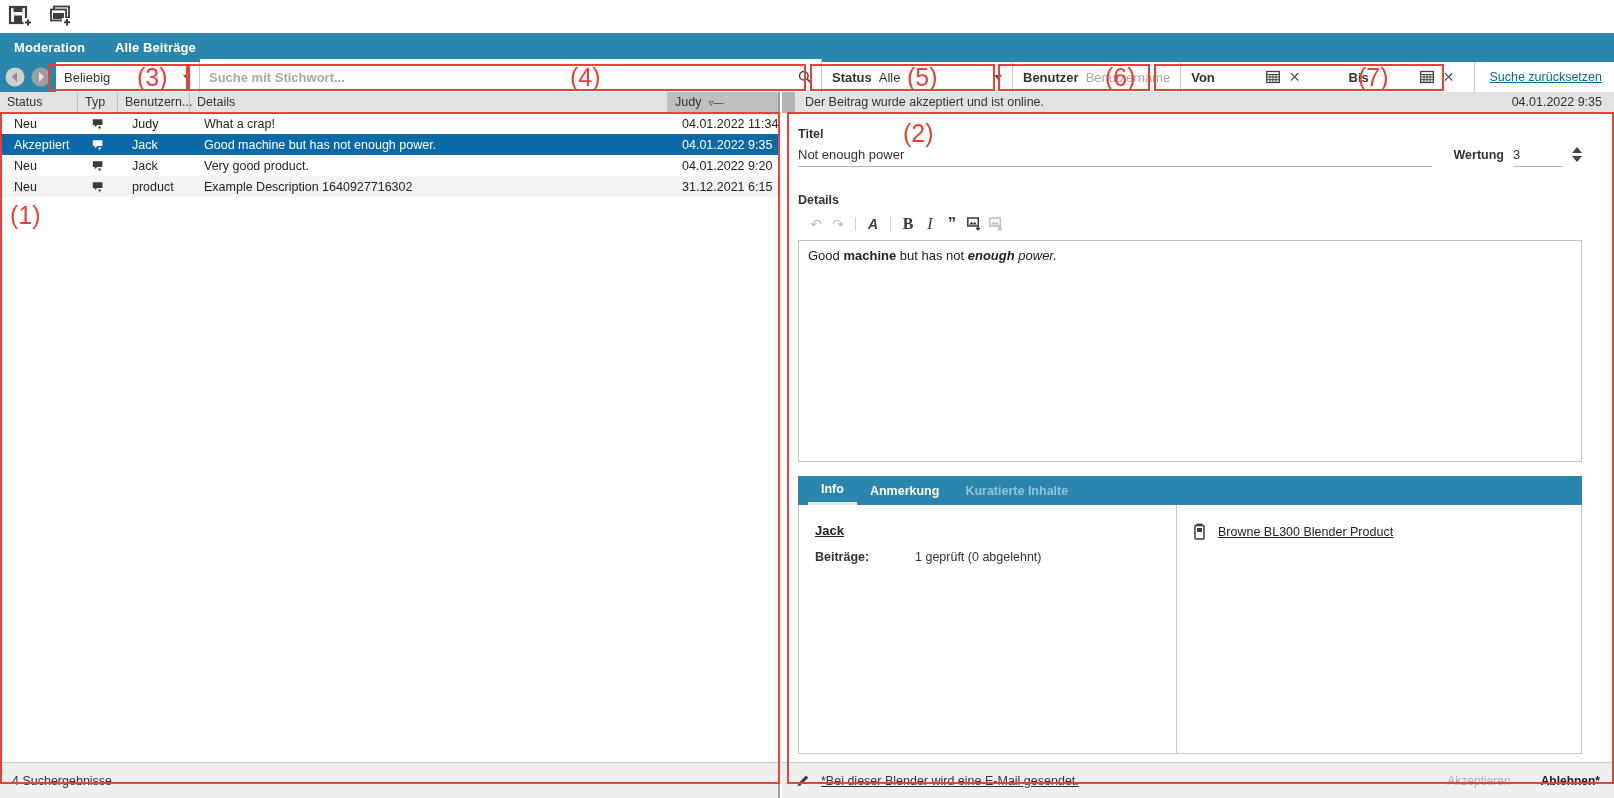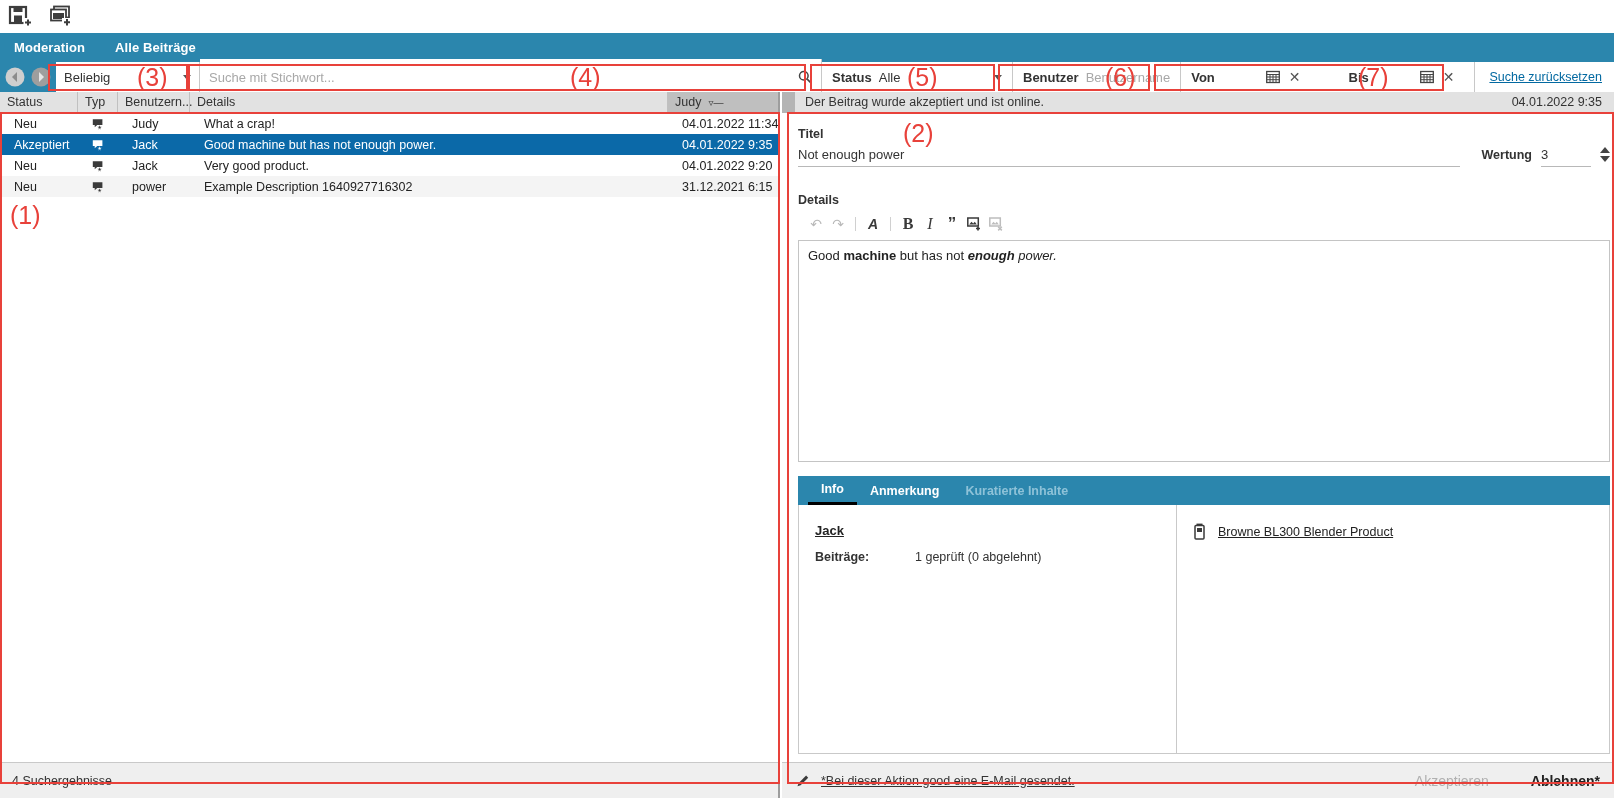--- a/index.html
+++ b/index.html
@@ -43,21 +43,21 @@
   }
   .fb-label { font-weight: bold; font-size: 13px; color: #333; margin-right: 7px; }
   .fb-value { font-size: 13px; color: #333; }
   .fb-placeholder { font-size: 13px; color: #a8a8a8; }
   .caret {
     width: 0; height: 0; border-left: 4px solid transparent; border-right: 4px solid transparent;
     border-top: 5px solid #555; margin-left: auto;
   }
 
   .sel-beliebig { width: 144px; padding: 0 8px; margin-left: 4px; }
-  .search-box   { flex: 0 0 622px; padding: 18px 9px; }
+  .search-box   { flex: 0 0 622px; padding: 18px 9px; font-weight: bold; }
   .search-box .mag { margin-left: auto; }
   .fl-status  { flex: 0 0 191px; padding: 0 10px; }
   .fl-benutzer{ flex: 0 0 158px; padding: 0 10px; }
   .fl-date    { flex: 0 0 294px; padding: 9px 10px; display: flex; align-items: center; }
   .fl-reset   { flex: 1 1 auto; padding: 0 12px; justify-content: flex-end; border-right: none; }
   .reset-link { font-size: 12.5px; color: #0369a1; text-decoration: underline; cursor: pointer; }
   .date-seg { display: flex; align-items: center; }
   .cal-ico { width: 14px; height: 14px; margin-left: 44px; cursor: pointer; }
   .x-ico { margin-left: 9px; font-size: 14px; color: #555; cursor: pointer; line-height: 1; }
   .spacer-1 { width: 48px; }
@@ -111,21 +111,21 @@
   }
   .status-bar {
     display: flex; align-items: center; height: 21px;
     background: #e2e2e2; border-bottom: 1px solid #c3c3c3;
     font-size: 12.5px; color: #333;
   }
   .status-grip { width: 13px; height: 21px; background: #b4b4b4; }
   .status-text { padding-left: 10px; }
   .status-date { margin-left: auto; padding-right: 12px; }
 
-  .detail-body { padding: 14px 4px 0 16px; }
+  .detail-body { padding: 14px 32px 0 16px; }
 
   .field-label { font-weight: bold; font-size: 12.5px; color: #333; margin-bottom: 6px; }
   .title-row { display: flex; align-items: flex-end; gap: 22px; }
   .title-field { flex: 1 1 auto; }
   .underline-input {
     border-bottom: 1px solid #b8b8b8; padding-bottom: 4px;
     font-size: 13px; color: #333; min-height: 18px;
   }
   .wertung-wrap { display: flex; align-items: flex-end; gap: 9px; padding-bottom: 0; }
   .wertung-lbl { font-weight: bold; font-size: 12.5px; color: #333; padding-bottom: 5px; }
@@ -153,21 +153,21 @@
 
   
   .tabs-bar {
     margin-top: 14px; height: 29px; background: #2b86ad;
     display: flex; align-items: flex-end; padding-left: 10px;
   }
   .tab {
     height: 29px; padding: 0 13px; display: flex; align-items: center;
     color: #ffffff; font-weight: bold; font-size: 12.5px; cursor: pointer;
   }
-  .tab.active { border-bottom: 3px solid #000000; margin-top: 37px; }
+  .tab.active { border-bottom: 3px solid #e5e5e5; margin-top: 37px; }
   .tab.disabled { color: #8ec2d8; cursor: default; font-weight: bold; }
 
   .tabs-content { display: flex; height: 249px; border: 1px solid #c9c9c9; border-top: none; }
   .tc-left { flex: 0 0 378px; border-right: 1px solid #c9c9c9; padding: 18px 16px; }
   .tc-right { flex: 1 1 auto; padding: 18px 16px; }
   .user-name {
     font-weight: bold; font-size: 13px; color: #222;
     text-decoration: underline; cursor: pointer; margin-bottom: 12px;
   }
   .kv-row { display: flex; font-size: 12.5px; }
@@ -176,21 +176,21 @@
   .prod-row { display: flex; align-items: center; gap: 12px; }
   .prod-link { font-size: 12.5px; color: #222; text-decoration: underline; cursor: pointer; }
 
   
   .detail-footer {
     position: absolute; left: 0; bottom: 0; width: 832px; height: 36px;
     background: #efefef; border-top: 1px solid #c9c9c9;
     display: flex; align-items: center; padding: 0 14px;
   }
   .df-note { font-size: 12.5px; color: #333; text-decoration: underline; cursor: pointer; margin-left: 10px; }
-  .df-btn { font-size: 14px; font-weight: bold; color: #222; cursor: pointer; margin-left: 42px; }
+  .df-btn { font-size: 12px; font-weight: bold; color: #222; cursor: pointer; margin-left: 30px; }
   .df-btn.disabled { color: #b0b0b0; font-weight: normal; cursor: default; }
   .df-spacer { margin-left: auto; }
 
   
   .anno {
     position: absolute; border: 2px solid #e8413a; pointer-events: none;
     box-sizing: border-box;
   }
   .anno-lbl {
     position: absolute; color: #e8413a; font-size: 25px;
@@ -344,21 +344,21 @@
       </div>
 
       <div class="row alt">
         <div class="cell c-status">Neu</div>
         <div class="cell c-typ">
           <svg width="15" height="14" viewBox="0 0 15 14">
             <path d="M1 1h12v7.2H6.5L3.4 11V8.2H1z" fill="#3a3a3a"></path>
             <path d="M9.5 8.4l.85 1.8 1.95.25-1.43 1.35.36 1.95-1.73-.95-1.73.95.36-1.95L6.7 10.45l1.95-.25z" fill="#3a3a3a" stroke="#fff" stroke-width=".7"></path>
           </svg>
         </div>
-        <div class="cell c-user">power</div>
+        <div class="cell c-user">product</div>
         <div class="cell c-details">Example Description 1640927716302</div>
         <div class="cell c-datum">31.12.2021 6:15</div>
       </div>
     </div>
 
     <div class="list-footer">
       <span>4 Suchergebnisse</span>
     </div>
   </div>
 
@@ -445,21 +445,21 @@
           </div>
         </div>
       </div>
 
     </div>
 
     <div class="detail-footer">
       <svg width="15" height="15" viewBox="0 0 15 15">
         <path d="M1.5 13.3l1-3.1 7.6-7.6 2.1 2.1-7.6 7.6z" fill="#3a3a3a"></path>
       </svg>
-      <span class="df-note">*Bei dieser Aktion good eine E-Mail gesendet.</span>
+      <span class="df-note">*Bei dieser Blender wird eine E-Mail gesendet.</span>
       <span class="df-spacer"></span>
       <span class="df-btn disabled">Akzeptieren</span>
       <span class="df-btn">Ablehnen*</span>
     </div>
   </div>
 
   <div class="anno" style="left:0px;  top:112px; width:780px; height:672px;"></div>
   <div class="anno" style="left:787px;top:112px; width:827px; height:672px;"></div>
   <div class="anno" style="left:48px; top:64px;  width:140px; height:27px;"></div>
   <div class="anno" style="left:188px;top:64px;  width:618px; height:27px;"></div>

